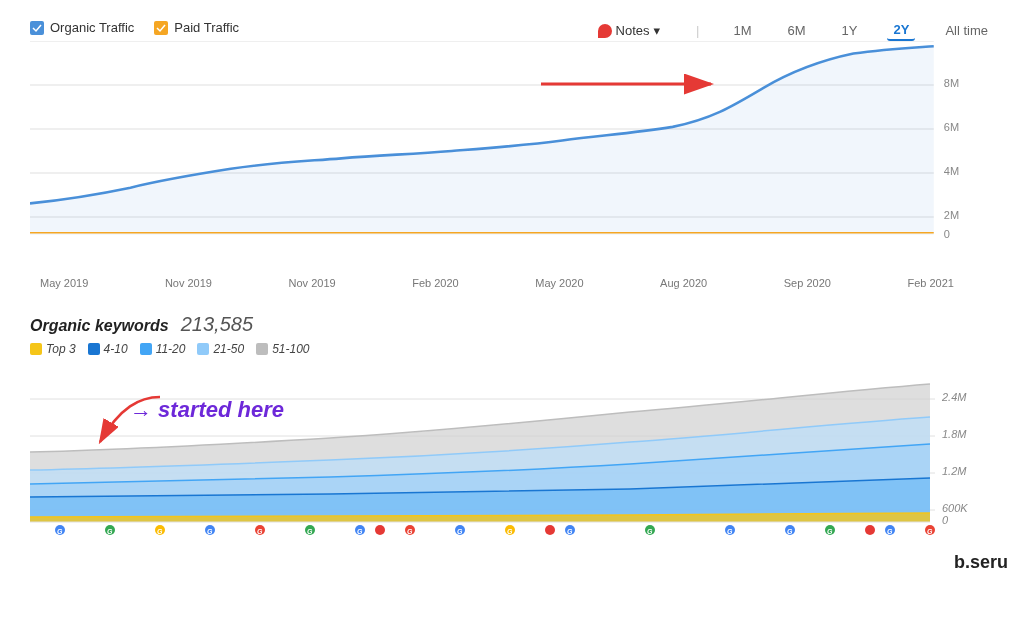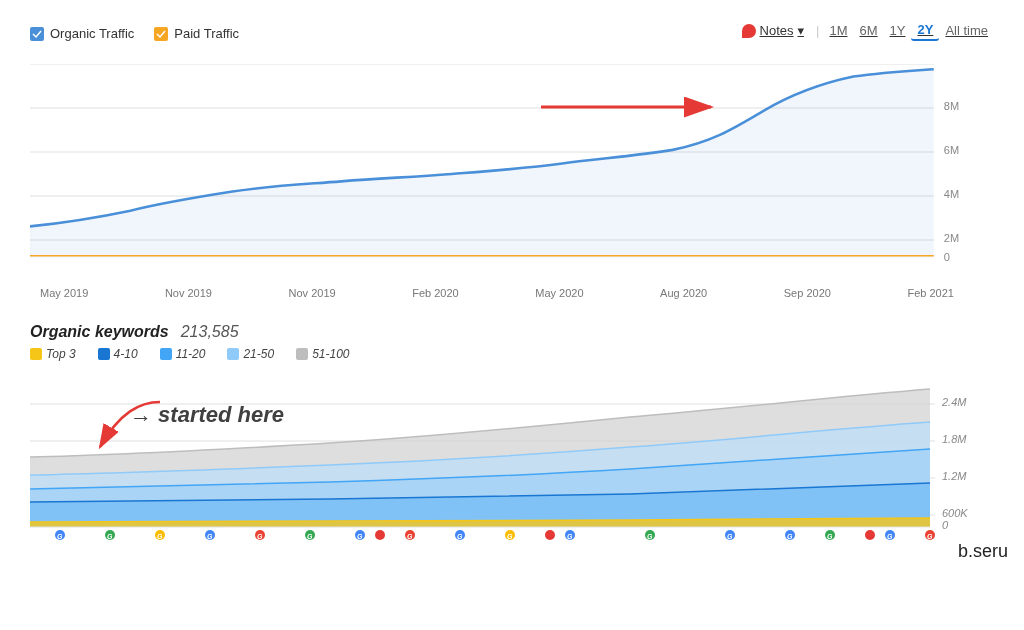--- a/index.html
+++ b/index.html
@@ -17,23 +17,23 @@
     }
 
     
     .top-section {
       position: relative;
       margin-bottom: 24px;
     }
 
     .legend-and-controls {
       display: flex;
-      align-items: flex-end;
+      align-items: flex-start;
       justify-content: space-between;
-      margin-bottom: 23px;
+      margin-bottom: 0;
     }
 
     .legend {
       display: flex;
       align-items: center;
       gap: 20px;
     }
 
     .legend-item {
       display: flex;
@@ -59,24 +59,23 @@
     }
 
     .legend-checkbox svg {
       width: 10px;
       height: 10px;
     }
 
     .controls {
       display: flex;
       align-items: center;
-      gap: 0;
+      gap: 24px;
       font-size: 13px;
       color: #333;
-      text-decoration: underline;
     }
 
     .notes-btn {
       display: flex;
       align-items: center;
       gap: 4px;
       padding: 2px 8px;
       border: none;
       background: none;
       cursor: pointer;
@@ -159,29 +158,29 @@
       margin-bottom: 6px;
     }
 
     .keywords-title {
       font-size: 16px;
       font-weight: 600;
       color: #222;
     }
 
     .keywords-count {
-      font-size: 16px;
+      font-size: 20px;
       color: #555;
       text-align: center;
     }
 
     .keywords-legend {
       display: flex;
       align-items: center;
-      gap: 22px;
+      gap: 12px;
       margin-bottom: 6px;
       font-size: 12px;
       color: #444;
     }
 
     .kw-legend-item {
       display: flex;
       align-items: center;
       gap: 4px;
     }
@@ -197,47 +196,47 @@
       position: relative;
       height: 195px;
       width: 100%;
     }
 
     
     .annotation-started {
       position: absolute;
       top: 35px;
       left: 100px;
-      color: #404040;
+      color: #6d28d9;
       font-size: 22px;
       font-weight: bold;
       font-family: 'Comic Sans MS', cursive, sans-serif;
       pointer-events: none;
       white-space: nowrap;
     }
 
     
     .watermark {
       position: absolute;
-      bottom: 20px;
+      bottom: 4px;
       right: 16px;
       font-size: 18px;
       font-family: 'Comic Sans MS', cursive, sans-serif;
-      font-weight: normal;
+      font-weight: bold;
       color: #222;
     }
 
     
     .x-axis {
       display: flex;
       justify-content: space-between;
       font-size: 11px;
       color: #777;
       padding: 0 40px 0 10px;
-      margin-top: 3px;
+      margin-top: 16px;
     }
   </style>
 </head>
 <body>
 
 <div class="container">
 
   <div class="top-section">
 
     <div class="legend-and-controls">

